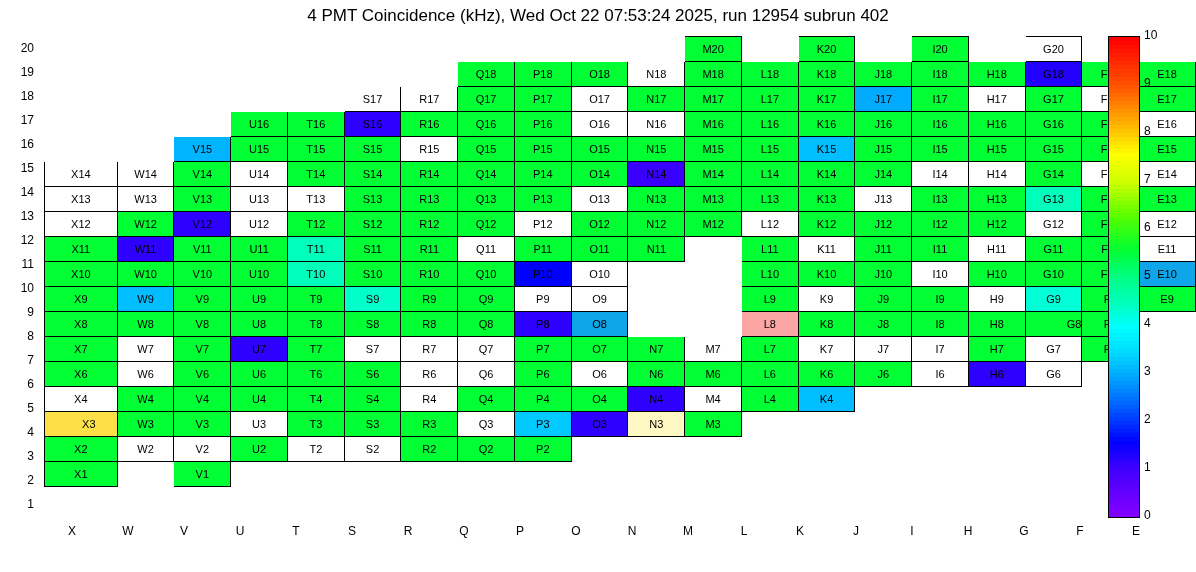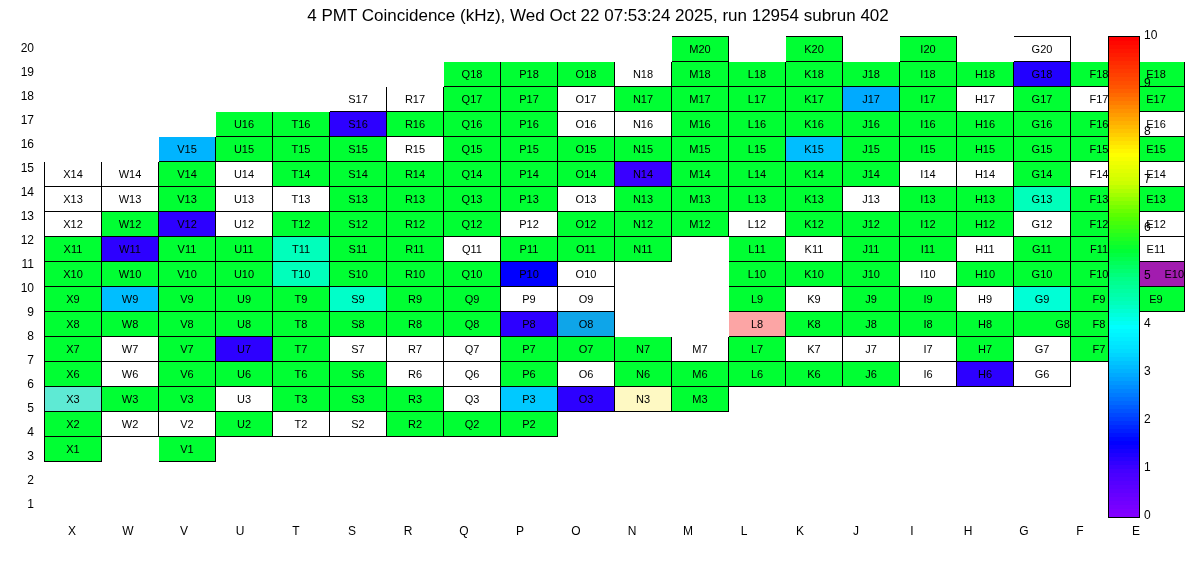--- a/index.html
+++ b/index.html
@@ -260,21 +260,21 @@
             <td style="background: rgb(255, 255, 255);">O10</td>
             <td style="background: rgb(255, 255, 255); border-color: rgb(255, 255, 255);"></td>
             <td style="background: rgb(255, 255, 255); border-color: rgb(255, 255, 255);"></td>
             <td style="background: rgb(0, 255, 51);">L10</td>
             <td style="background: rgb(0, 255, 51);">K10</td>
             <td style="background: rgb(0, 255, 51);">J10</td>
             <td style="background: rgb(255, 255, 255);">I10</td>
             <td style="background: rgb(0, 255, 51);">H10</td>
             <td style="background: rgb(0, 255, 51);">G10</td>
             <td style="background: rgb(0, 255, 51);">F10</td>
-            <td style="background: #a21caf; text-align: right;">E10</td>
+            <td style="background: #0ea5e9;">E10</td>
           </tr>
           <tr>
             <td style="background: rgb(0, 255, 51);">X9</td>
             <td style="background: rgb(0, 190, 255);">W9</td>
             <td style="background: rgb(0, 255, 51);">V9</td>
             <td style="background: rgb(0, 255, 51);">U9</td>
             <td style="background: rgb(0, 255, 51);">T9</td>
             <td style="background: rgb(0, 255, 201);">S9</td>
             <td style="background: rgb(0, 255, 51);">R9</td>
             <td style="background: rgb(0, 255, 51);">Q9</td>
@@ -351,21 +351,43 @@
             <td style="background: rgb(0, 255, 51);">L6</td>
             <td style="background: rgb(0, 255, 51);">K6</td>
             <td style="background: rgb(0, 255, 51);">J6</td>
             <td style="background: rgb(255, 255, 255);">I6</td>
             <td style="background: rgb(45, 0, 255);">H6</td>
             <td style="background: rgb(255, 255, 255);">G6</td>
             <td style="background: rgb(255, 255, 255); border-color: rgb(255, 255, 255);"></td>
             <td style="background: rgb(255, 255, 255); border-color: rgb(255, 255, 255);"></td>
           </tr>
           <tr>
-            <td style="background: #5eead4;">X3</td>
+            <td style="background: rgb(255, 255, 255);">X4</td>
+            <td style="background: rgb(0, 255, 51);">W4</td>
+            <td style="background: rgb(0, 255, 51);">V4</td>
+            <td style="background: rgb(0, 255, 51);">U4</td>
+            <td style="background: rgb(0, 255, 51);">T4</td>
+            <td style="background: rgb(0, 255, 51);">S4</td>
+            <td style="background: rgb(255, 255, 255);">R4</td>
+            <td style="background: rgb(0, 255, 51);">Q4</td>
+            <td style="background: rgb(0, 255, 51);">P4</td>
+            <td style="background: rgb(0, 255, 51);">O4</td>
+            <td style="background: rgb(45, 0, 255);">N4</td>
+            <td style="background: rgb(255, 255, 255);">M4</td>
+            <td style="background: rgb(0, 255, 51);">L4</td>
+            <td style="background: rgb(0, 190, 255);">K4</td>
+            <td style="background: rgb(255, 255, 255); border-color: rgb(255, 255, 255);"></td>
+            <td style="background: rgb(255, 255, 255); border-color: rgb(255, 255, 255);"></td>
+            <td style="background: rgb(255, 255, 255); border-color: rgb(255, 255, 255);"></td>
+            <td style="background: rgb(255, 255, 255); border-color: rgb(255, 255, 255);"></td>
+            <td style="background: rgb(255, 255, 255); border-color: rgb(255, 255, 255);"></td>
+            <td style="background: rgb(255, 255, 255); border-color: rgb(255, 255, 255);"></td>
+          </tr>
+          <tr>
+            <td style="background: #fde047; padding-left: 16px;">X3</td>
             <td style="background: rgb(0, 255, 51);">W3</td>
             <td style="background: rgb(0, 255, 51);">V3</td>
             <td style="background: rgb(255, 255, 255);">U3</td>
             <td style="background: rgb(0, 255, 51);">T3</td>
             <td style="background: rgb(0, 255, 51);">S3</td>
             <td style="background: rgb(0, 255, 51);">R3</td>
             <td style="background: rgb(255, 255, 255);">Q3</td>
             <td style="background: rgb(0, 201, 255);">P3</td>
             <td style="background: rgb(45, 0, 255);">O3</td>
             <td style="background: #fef9c3;">N3</td>

